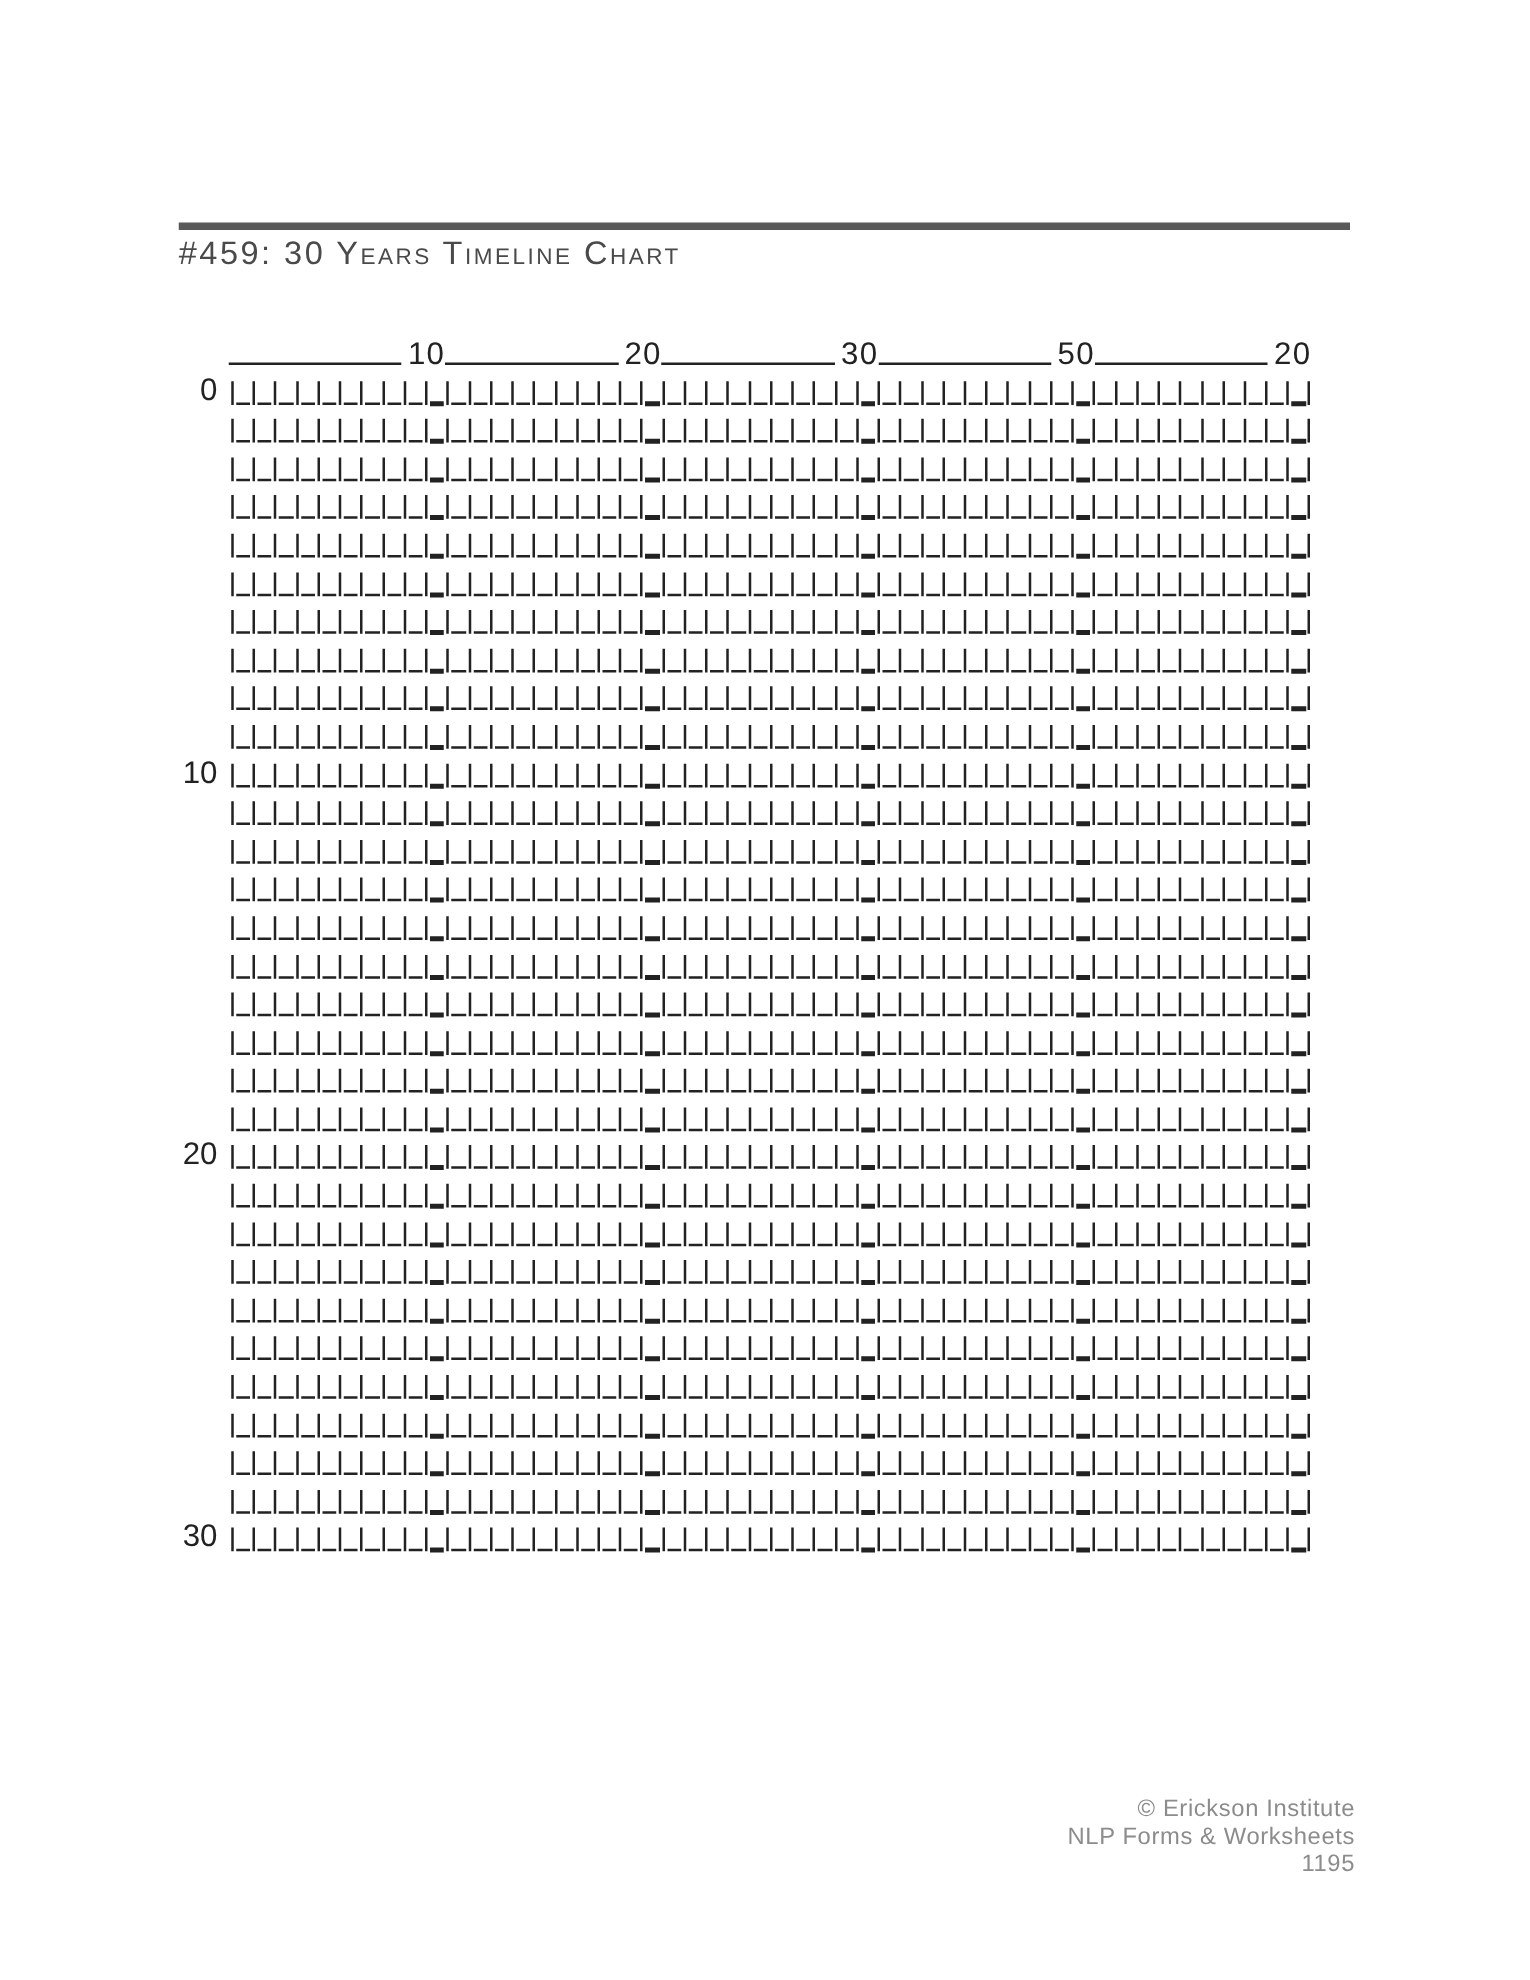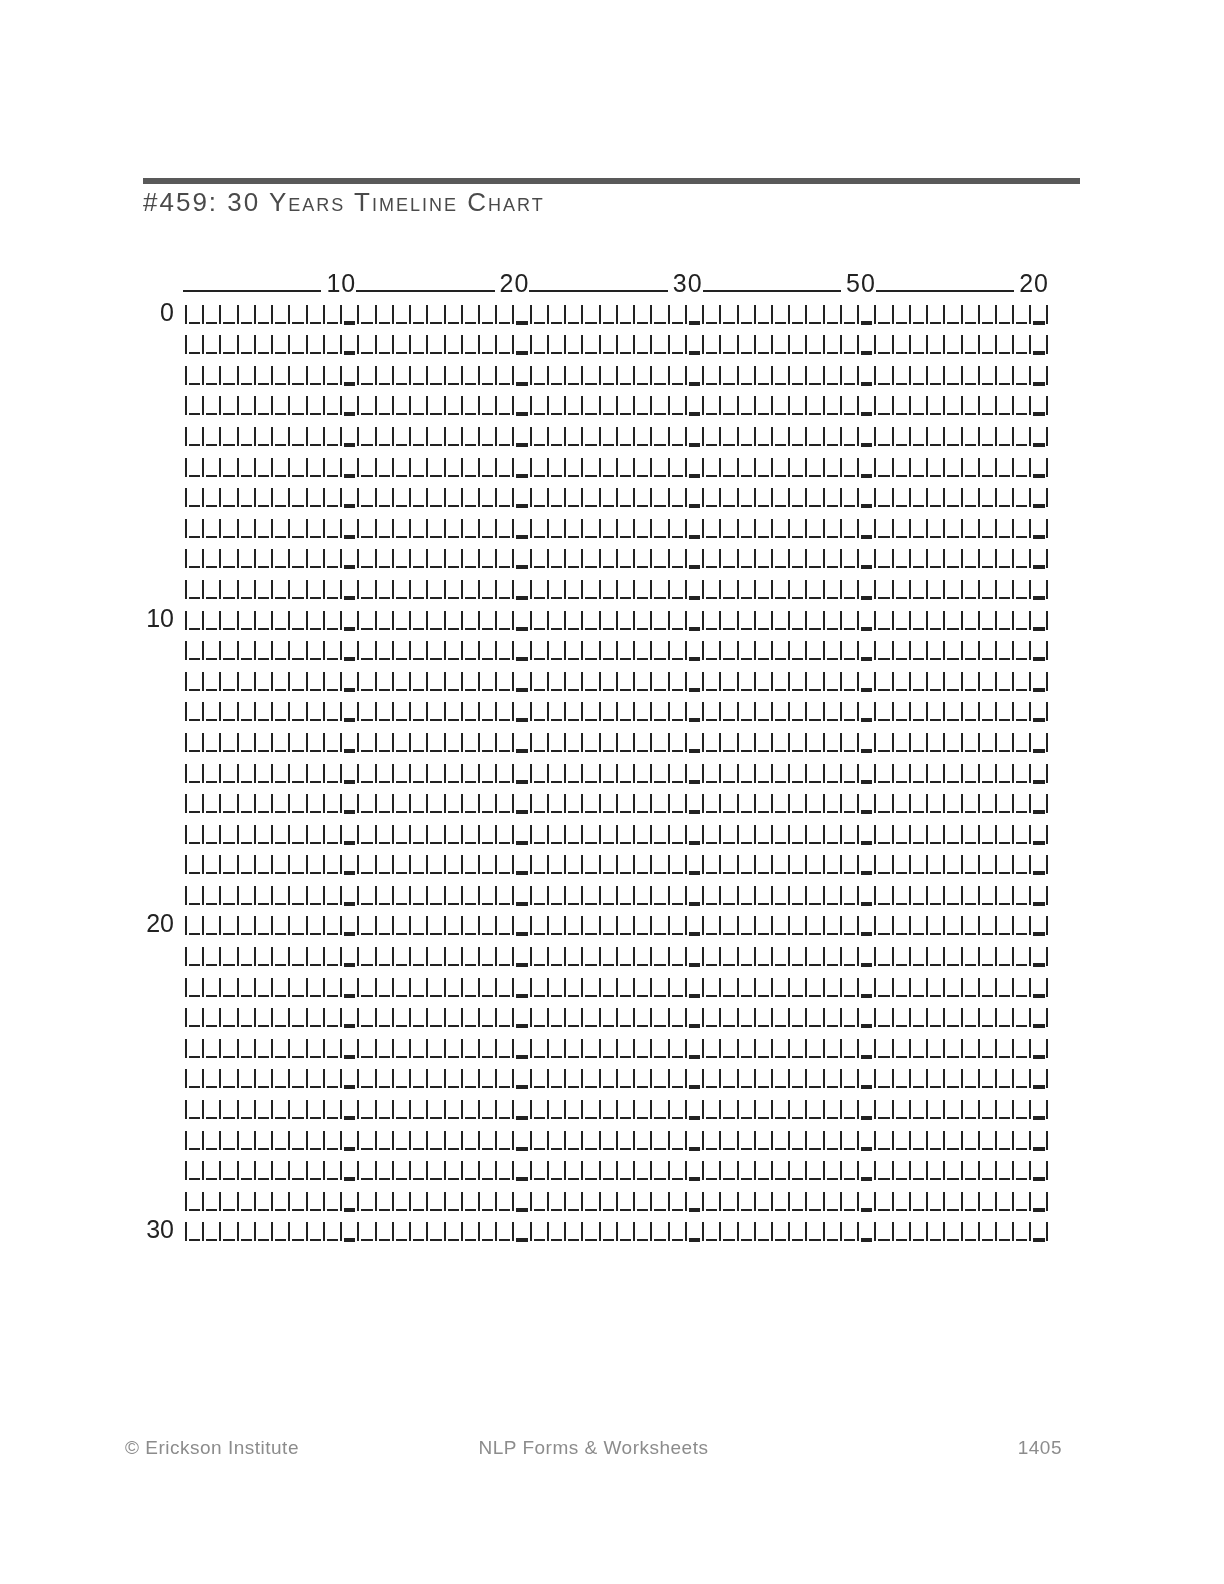--- a/index.html
+++ b/index.html
@@ -56,23 +56,23 @@
     position:absolute;right:-1px;bottom:3px;width:2px;height:19px;
     background:var(--ink);
   }
   .rlabel{
     position:absolute;right:calc(100% + 11px);bottom:2px;
     font-size:25px;line-height:1;color:var(--ink);
     white-space:nowrap;
   }
   
   .footer{
-    position:absolute;left:125px;top:1437px;width:937px;
+    position:absolute;left:147px;top:1437px;width:937px;
     display:flex;align-items:flex-end;
-    font-size:19px;letter-spacing:0.5px;color:var(--footer);
+    font-size:19px;letter-spacing:0.5px;color:var(--footer);flex-direction:column;
   }
   .footer .f-left{flex:1;text-align:left;}
   .footer .f-center{flex:1;text-align:center;white-space:nowrap;}
   .footer .f-right{flex:1;text-align:right;}
 </style>
 </head>
 <body>
 
 <div class="page">
 
@@ -6400,16 +6400,16 @@
           <i class="bar"></i>
           <i class="us"></i>
         </span>
         <span class="endbar"></span>
       </div>
     </div>
 
   <div class="footer">
     <span class="f-left">© Erickson Institute</span>
     <span class="f-center">NLP Forms &amp; Worksheets</span>
-    <span class="f-right">1405</span>
+    <span class="f-right">1195</span>
   </div>
 
 </div>
 
 </body></html>

